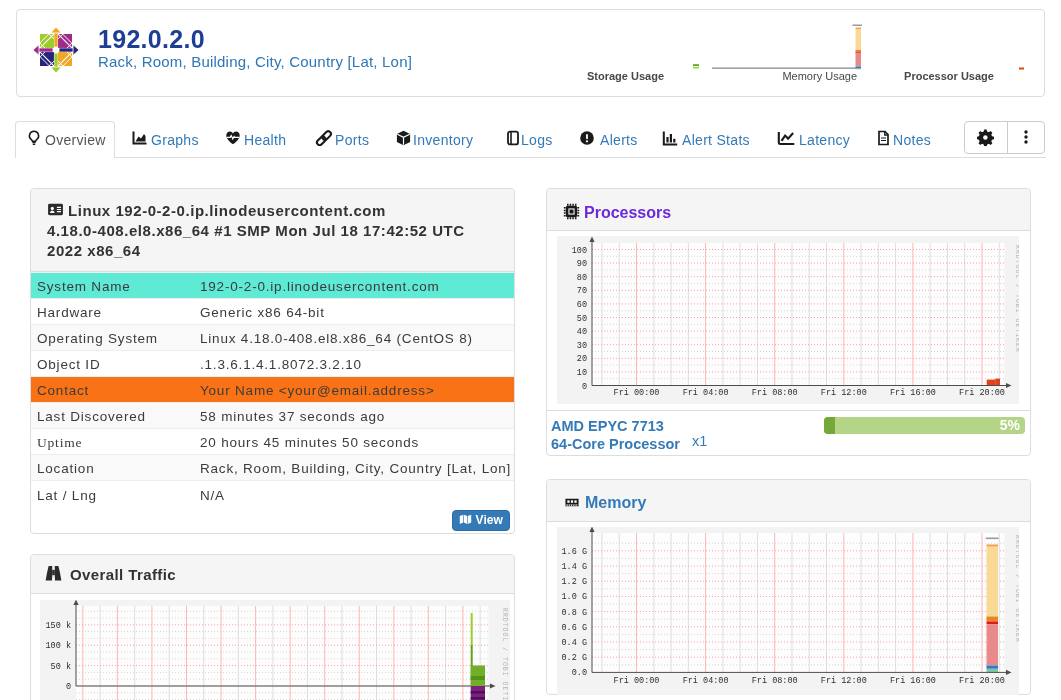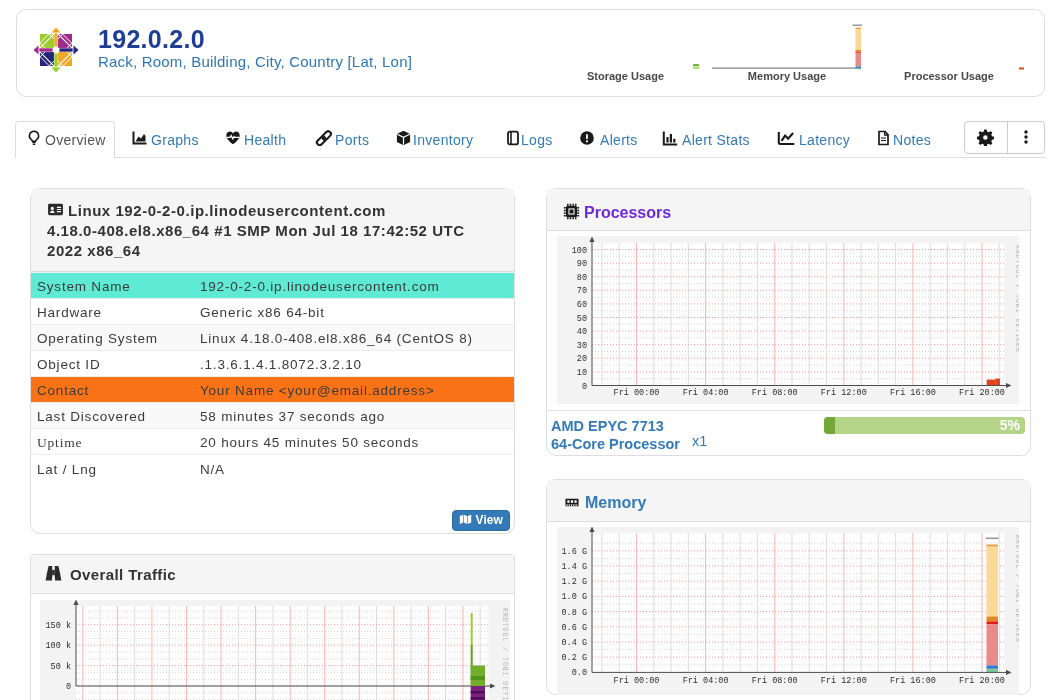--- a/index.html
+++ b/index.html
@@ -1,18 +1,18 @@
 <!DOCTYPE html>
 <html><head><meta charset="utf-8">
 <style>
 * { margin:0; padding:0; box-sizing:border-box; }
 html,body { width:1061px; height:700px; background:#fff; font-family:"Liberation Sans", sans-serif; position:relative; overflow:hidden; }
 .abs { position:absolute; }
 a { text-decoration:none; }
-.panel { position:absolute; background:#fff; border:1px solid #ddd; border-radius:10px; }
+.panel { position:absolute; background:#fff; border:1px solid #ddd; border-radius:4px; }
 .phead { background:#f5f5f5; border-bottom:1px solid #ddd; border-radius:3px 3px 0 0; font-weight:bold; color:#333; }
 </style></head>
 <body>
 
 <div class="panel" style="left:16px;top:9px;width:1029px;height:88px;"></div>
 <div class="abs" style="left:32px;top:26px;"><svg width="48" height="48" viewBox="0 0 60 60">
       <defs>
         <clipPath id="cTL">
           <rect x="10" y="10" width="17.4" height="17.4"></rect>
         </clipPath>
@@ -78,21 +78,21 @@
   <rect x="305.5" y="9" width="5.5" height="21" fill="#fad895"></rect>
   <rect x="305.5" y="30" width="5.5" height="1.6" fill="#e2891f"></rect>
   <rect x="305.5" y="31.6" width="5.5" height="1.2" fill="#e51a0e"></rect>
   <rect x="305.5" y="32.8" width="5.5" height="13.7" fill="#e98a8a"></rect>
   <rect x="305.5" y="46.5" width="5.5" height="1.6" fill="#2f79d2"></rect>
   <rect x="305.5" y="48.1" width="5.5" height="1.2" fill="#7fc79e"></rect>
 
   <rect x="469" y="47.5" width="5" height="2" fill="#dd4814"></rect>
 </svg>
 <div class="abs" style="left:556px;top:70px;width:139px;text-align:center;font-size:11px;font-weight:bold;color:#484848;">Storage Usage</div>
-<div class="abs" style="left:717px;top:70px;width:140px;text-align:center;font-size:11px;font-weight:bold;color:#484848;">Memory Usage</div>
+<div class="abs" style="left:717px;top:70px;width:140px;text-align:right;font-size:11px;font-weight:normal;color:#484848;">Memory Usage</div>
 <div class="abs" style="left:879px;top:70px;width:140px;text-align:center;font-size:11px;font-weight:bold;color:#484848;">Processor Usage</div>
 
 <div class="abs" style="left:15px;top:157px;width:1031px;height:1px;background:#ddd;"></div>
 <div class="abs" style="left:15px;top:121px;width:100px;height:37px;background:#fff;border:1px solid #ddd;border-bottom:none;border-radius:4px 4px 0 0;"></div>
 <div class="abs" style="left:15px;top:121px;height:36px;font-size:14px;letter-spacing:0.3px;white-space:nowrap;">
   <span class="abs" style="left:11px;top:9px;"><svg width="16" height="16" viewBox="0 0 16 16" style="vertical-align:-2px;">
         <path d="M8 1.2a4.6 4.6 0 0 0-2.6 8.4c.5.4.9 1 1 1.7h3.2c.1-.7.5-1.3 1-1.7A4.6 4.6 0 0 0 8 1.2z" fill="none" stroke="#1a1a1a" stroke-width="1.5"></path>
         <path d="M6.4 12.7h3.2M6.8 14.3h2.4" stroke="#1a1a1a" stroke-width="1.3" fill="none"></path>
       </svg></span>
     <span class="abs" style="left:30px;top:11px;color:#555;">Overview</span>
@@ -194,20 +194,24 @@
         <td style="border-top:1px solid #eee;height:26px;padding:2px 0 0 6px;width:163px;vertical-align:middle;">Contact</td>
         <td style="border-top:1px solid #eee;height:26px;padding:2px 0 0 6px;vertical-align:middle;">Your Name &lt;your@email.address&gt;</td>
       </tr>
 <tr style="background:#f9f9f9;">
         <td style="border-top:1px solid #eee;height:26px;padding:2px 0 0 6px;width:163px;vertical-align:middle;margin-top:16px;">Last Discovered</td>
         <td style="border-top:1px solid #eee;height:26px;padding:2px 0 0 6px;vertical-align:middle;">58 minutes 37 seconds ago</td>
       </tr>
 <tr style="">
         <td style="border-top:1px solid #eee;height:26px;padding:2px 0 0 6px;width:163px;vertical-align:middle;font-family:Liberation Serif, serif;">Uptime</td>
         <td style="border-top:1px solid #eee;height:26px;padding:2px 0 0 6px;vertical-align:middle;">20 hours 45 minutes 50 seconds</td>
+      </tr>
+<tr style="background:#f9f9f9;">
+        <td style="border-top:1px solid #eee;height:26px;padding:2px 0 0 6px;width:163px;vertical-align:middle;">Location</td>
+        <td style="border-top:1px solid #eee;height:26px;padding:2px 0 0 6px;vertical-align:middle;">Rack, Room, Building, City, Country [Lat, Lon]</td>
       </tr>
 <tr style="">
         <td style="border-top:1px solid #eee;height:28px;padding:2px 0 0 6px;width:163px;vertical-align:middle;">Lat / Lng</td>
         <td style="border-top:1px solid #eee;height:28px;padding:2px 0 0 6px;vertical-align:middle;">N/A</td>
       </tr>
 </tbody>
   </table>
 <div class="abs" style="left:452px;top:510px;width:58px;height:21px;background:#337ab7;border:1px solid #2e6da4;border-radius:4px;color:#fff;font-size:12px;font-weight:bold;text-align:center;line-height:19px;"><svg width="13" height="13" viewBox="0 0 16 16" style="vertical-align:-2px;">
       <path d="M1 3.8 5.2 2v9.8L1 13.6z" fill="#fff"></path>
       <path d="M6 2l4 1.8v9.8L6 11.8z" fill="#fff"></path>

